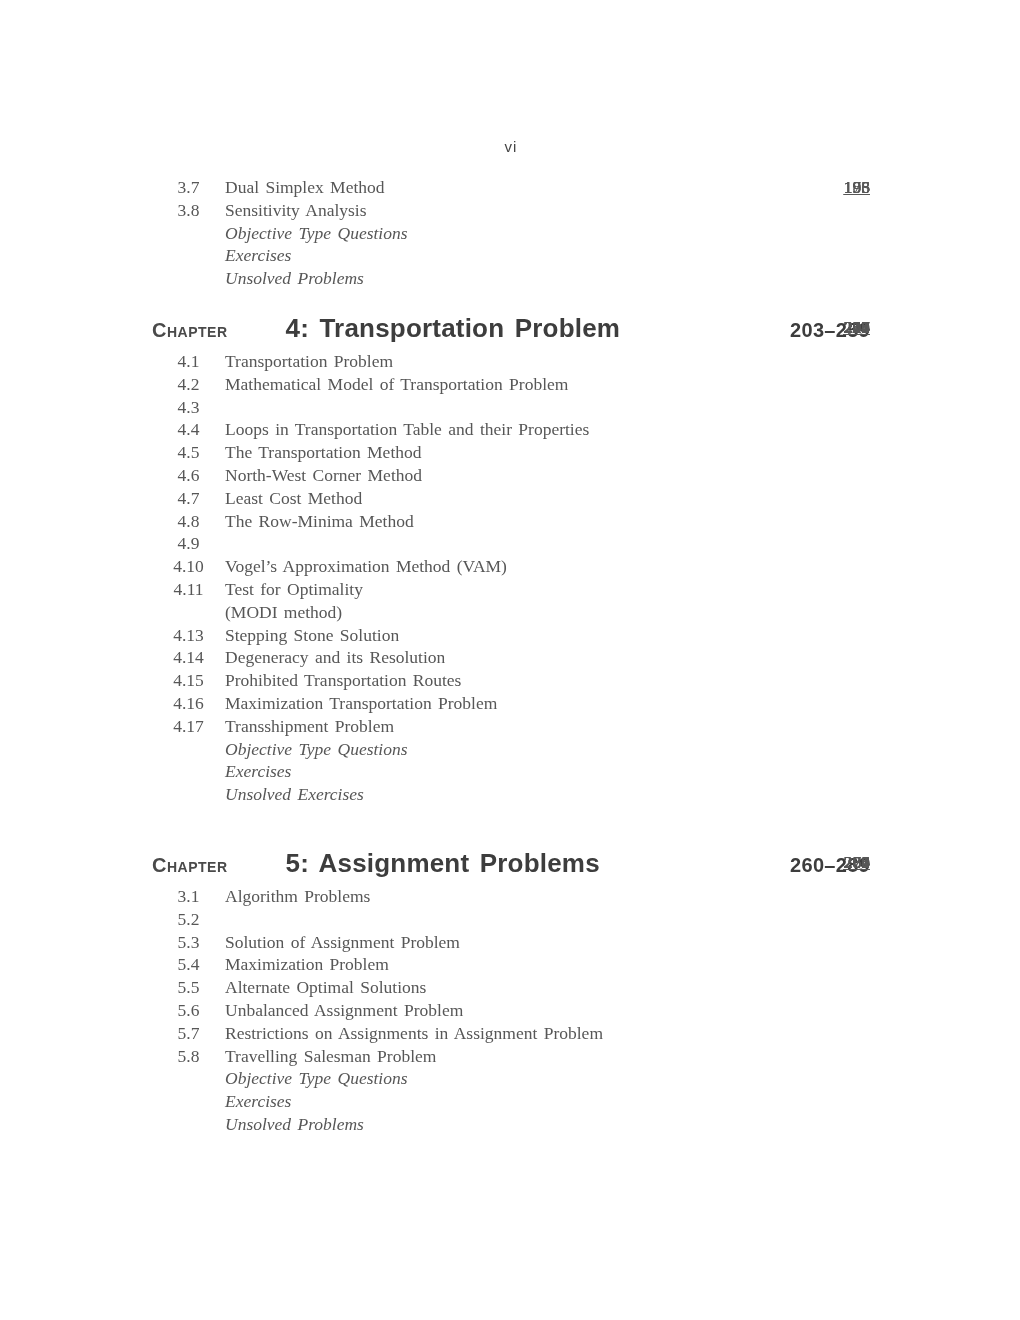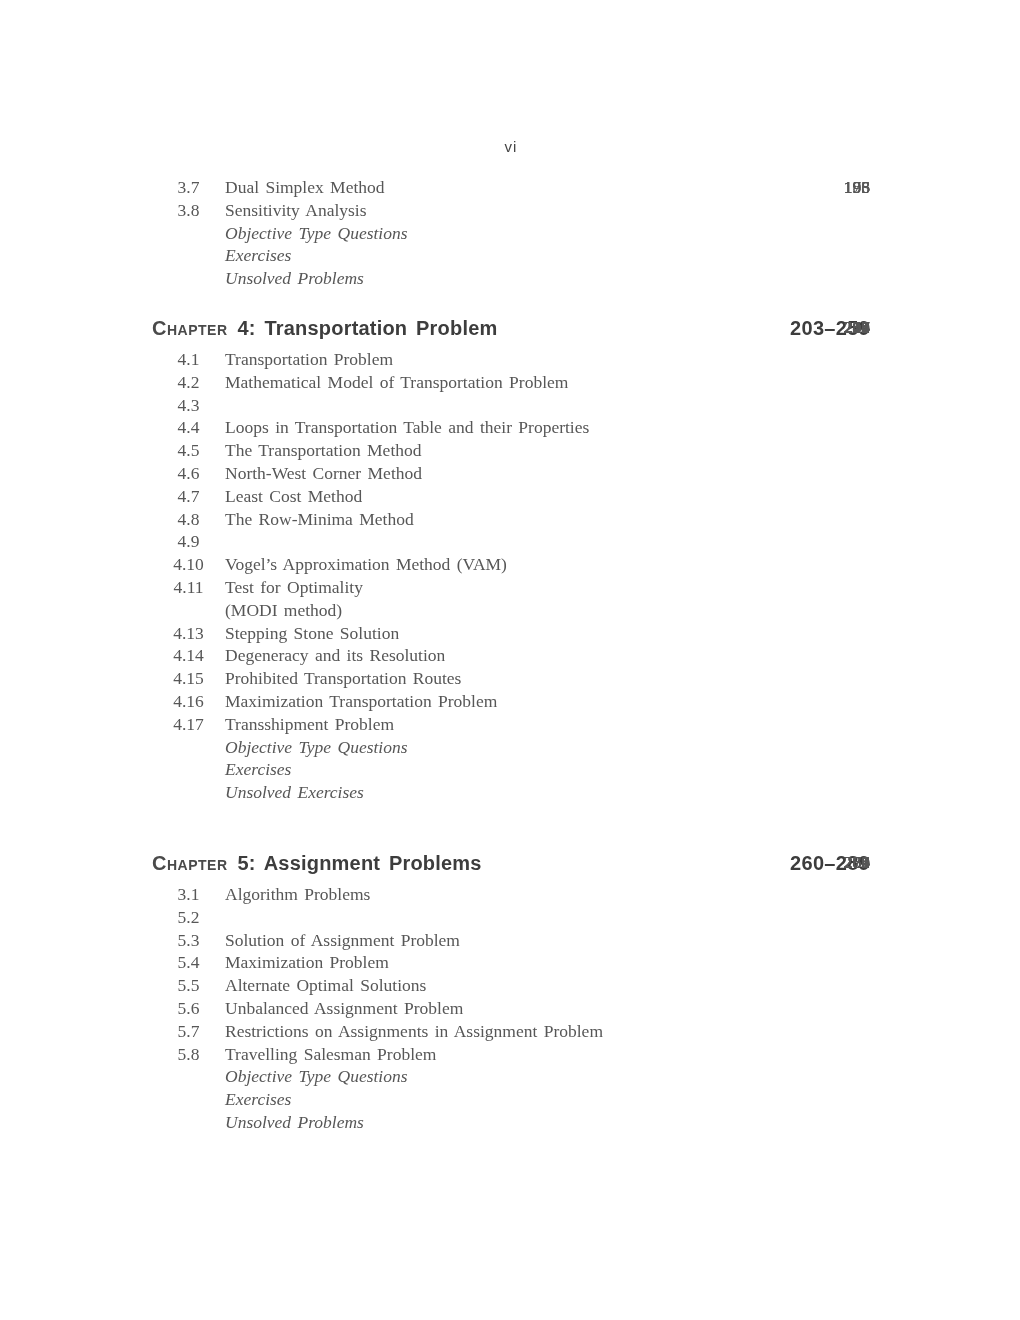--- a/index.html
+++ b/index.html
@@ -3,50 +3,51 @@
 <meta charset="utf-8">
 <style>
   html, body { margin: 0; padding: 0; }
   body {
     width: 1020px; height: 1320px;
     background: #ffffff;
     position: relative;
     overflow: hidden;
   }
   .page {
-    position: absolute; inset: 0;
+    position: absolute; inset: 0; text-decoration: underline;
     --text: #575757;
     --heading: #3d3d3d;
   }
   .folio {
     position: absolute; left: 152px; width: 718px; top: 138px;
     text-align: center;
     font-family: "Liberation Sans", "DejaVu Sans", sans-serif;
     font-size: 15px; color: #454545; letter-spacing: 1px;
   }
   .toc-block { position: absolute; left: 152px; width: 718px; }
   .block-pre { top: 176px; }
   .block-ch4 { top: 316px; }
   .block-ch5 { top: 851px; }
 
   .chapter-heading {
     display: flex; align-items: baseline;
     line-height: 24px; margin-bottom: 8px;
     font-family: "Liberation Sans", "DejaVu Sans", sans-serif;
     color: var(--heading);
+    gap: 48px;
   }
   .chapter-word {
     font-variant: small-caps;
     font-size: 20px; font-weight: 600;
     letter-spacing: 0.5px;
     color: #4a4a4a;
   }
   .chapter-title {
     margin-left: 10px;
-    font-size: 20px; font-weight: 700;
+    font-size: 26px; font-weight: 700;
     letter-spacing: 0.2px; word-spacing: 3px;
   }
   .chapter-pages {
     margin-left: auto;
     font-size: 20px; font-weight: 700;
     letter-spacing: 0.3px;
   }
 
   .row {
     display: flex;

